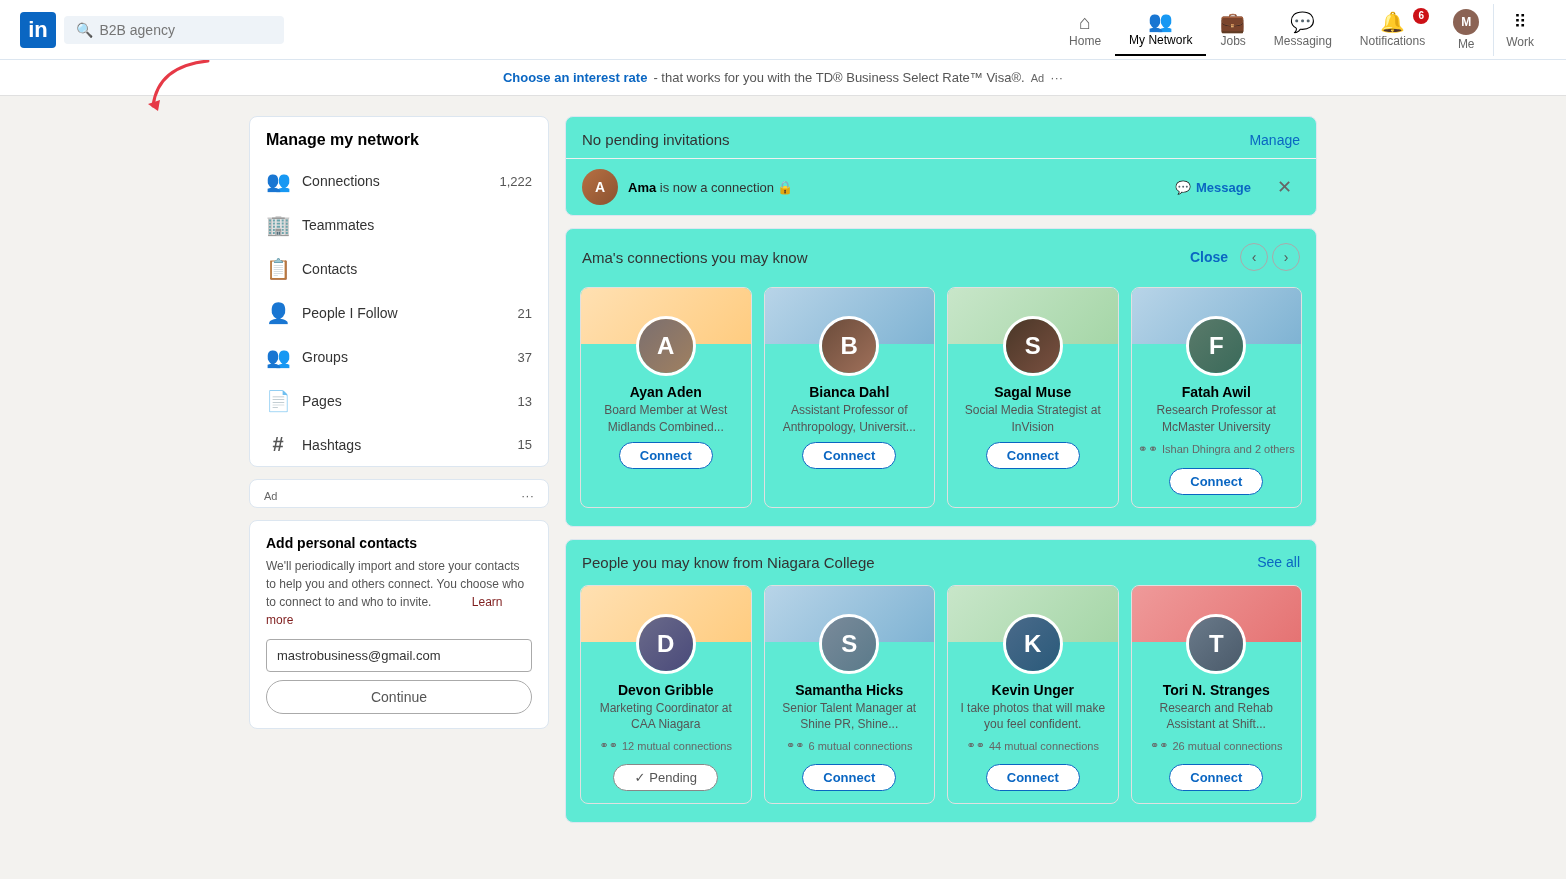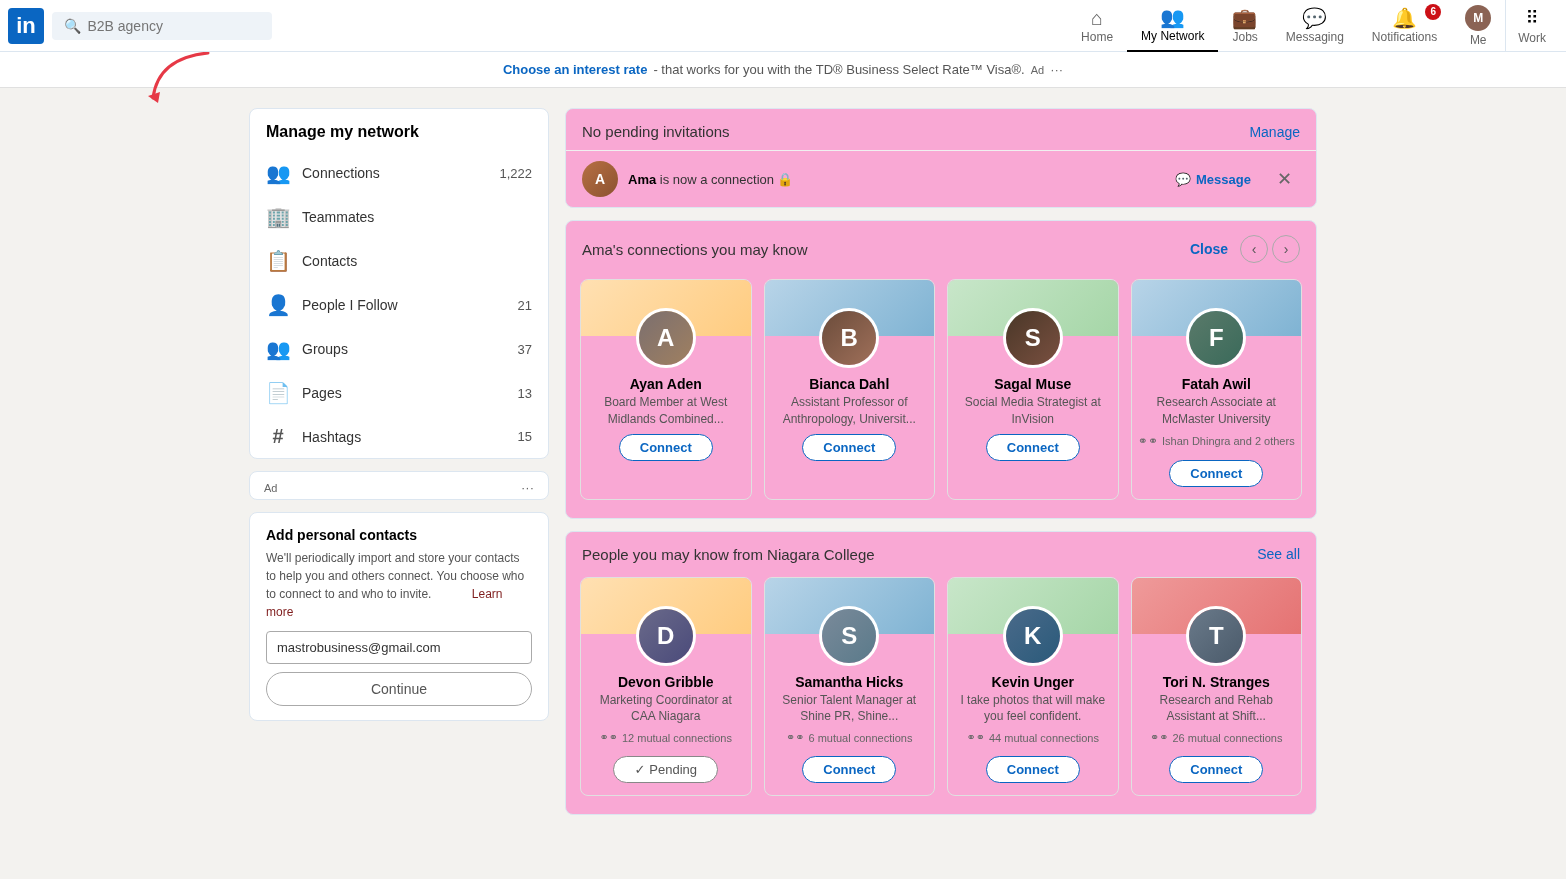--- a/index.html
+++ b/index.html
@@ -4,22 +4,22 @@
   <style>
     * { box-sizing: border-box; margin: 0; padding: 0; }
     body { font-family: -apple-system, BlinkMacSystemFont, 'Segoe UI', Arial, sans-serif; background: #f3f2ef; font-size: 14px; color: #000; }
 
     
     .header {
       background: #fff;
       border-bottom: 1px solid #dce6f0;
       display: flex;
       align-items: center;
-      padding: 0 8px;
-      height: 52px;
+      padding: 0 20px;
+      height: 60px;
       position: sticky;
       top: 0;
       z-index: 100;
       gap: 8px;
     }
     .header-logo {
       background: #0a66c2;
       width: 36px;
       height: 36px;
       border-radius: 4px;
@@ -160,21 +160,21 @@
     .contacts-continue-btn {
       display: block; width: 100%; padding: 8px;
       border: 1px solid #aaa; border-radius: 20px; background: #fff;
       color: #555; font-size: 14px; cursor: pointer; font-weight: 500;
     }
 
     
     .main { flex: 1; display: flex; flex-direction: column; gap: 12px; }
 
     .card {
-      background: #f9a8d4; border: 1px solid #dce6f0; border-radius: 8px;
+      background: #5eead4; border: 1px solid #dce6f0; border-radius: 8px;
       overflow: hidden;
     }
     .card-header {
       display: flex; align-items: center; justify-content: space-between;
       padding: 14px 16px 10px;
     }
     .card-title { font-size: 15px; font-weight: 500; color: #333; }
     .card-action { color: #0a66c2; font-size: 14px; font-weight: 500; cursor: pointer; }
 
     
@@ -471,21 +471,21 @@
           <div class="person-title">Social Media Strategist at InVision</div>
           <button class="connect-btn">Connect</button>
         </div>
 
         <div class="person-card">
           <div class="person-cover blue"></div>
           <div class="person-avatar-wrap">
             <div class="person-avatar-img av-4">F</div>
           </div>
           <div class="person-name">Fatah Awil</div>
-          <div class="person-title">Research Associate at McMaster University</div>
+          <div class="person-title">Research Professor at McMaster University</div>
           <div class="person-mutual">
             <span style="font-size:12px;">⚭⚭</span>
             <span>Ishan Dhingra and 2 others</span>
           </div>
           <button class="connect-btn">Connect</button>
         </div>
       </div>
     </div>
 
     <div class="card">

